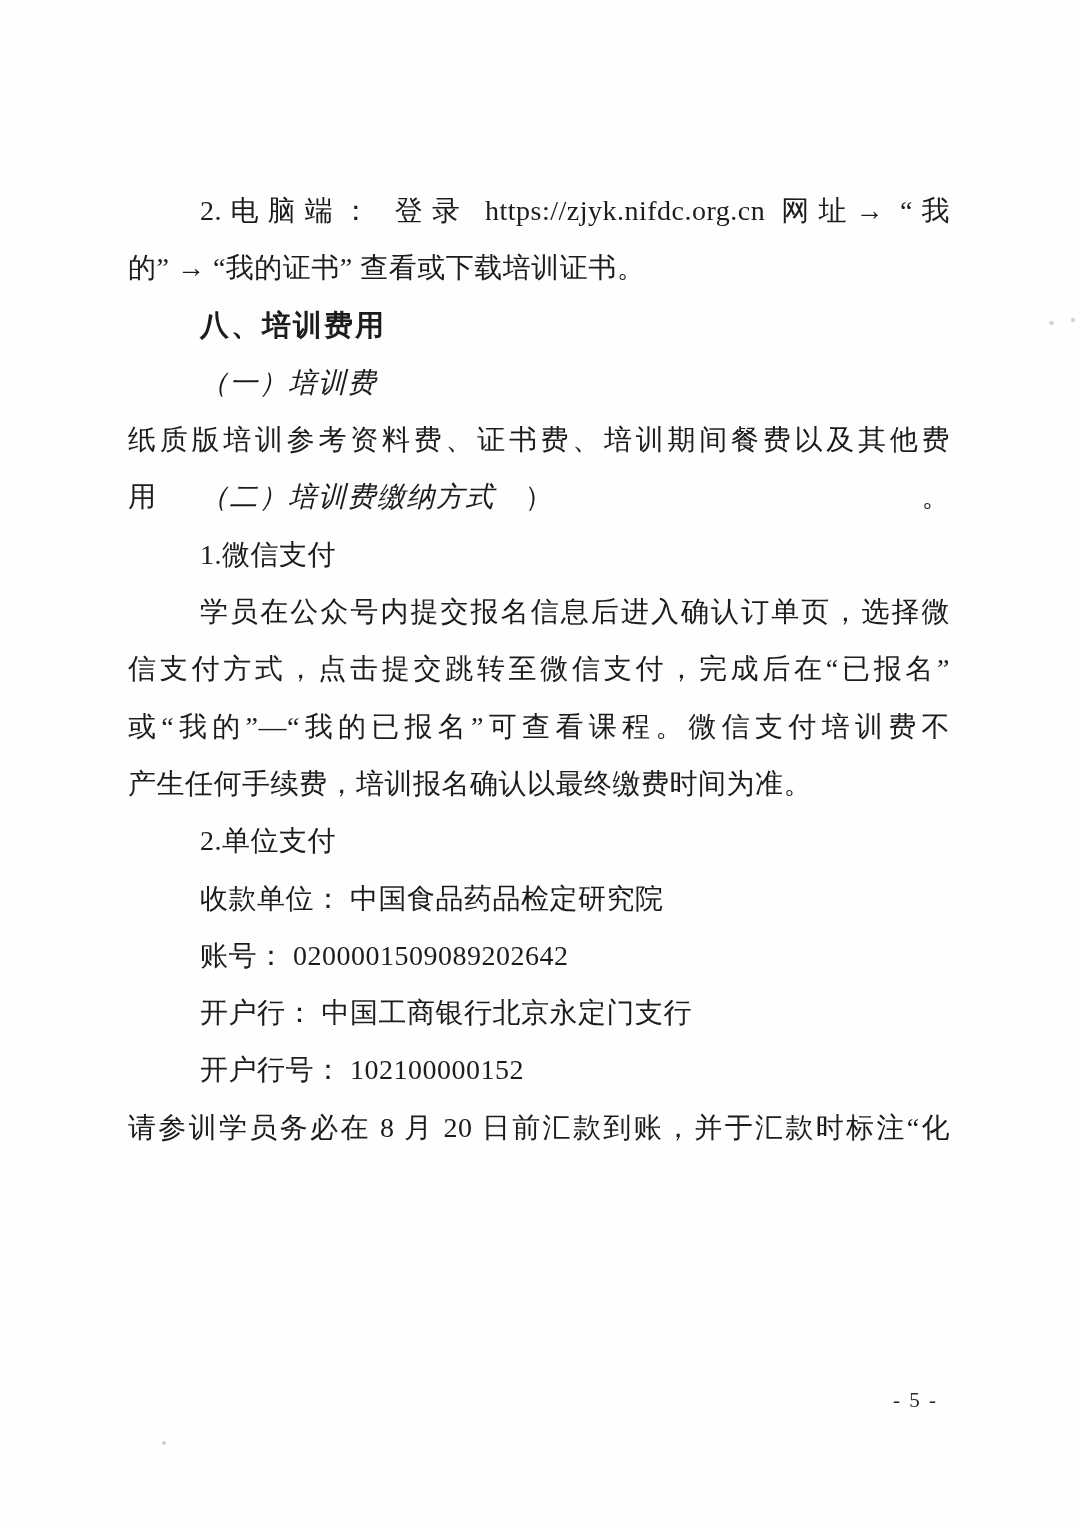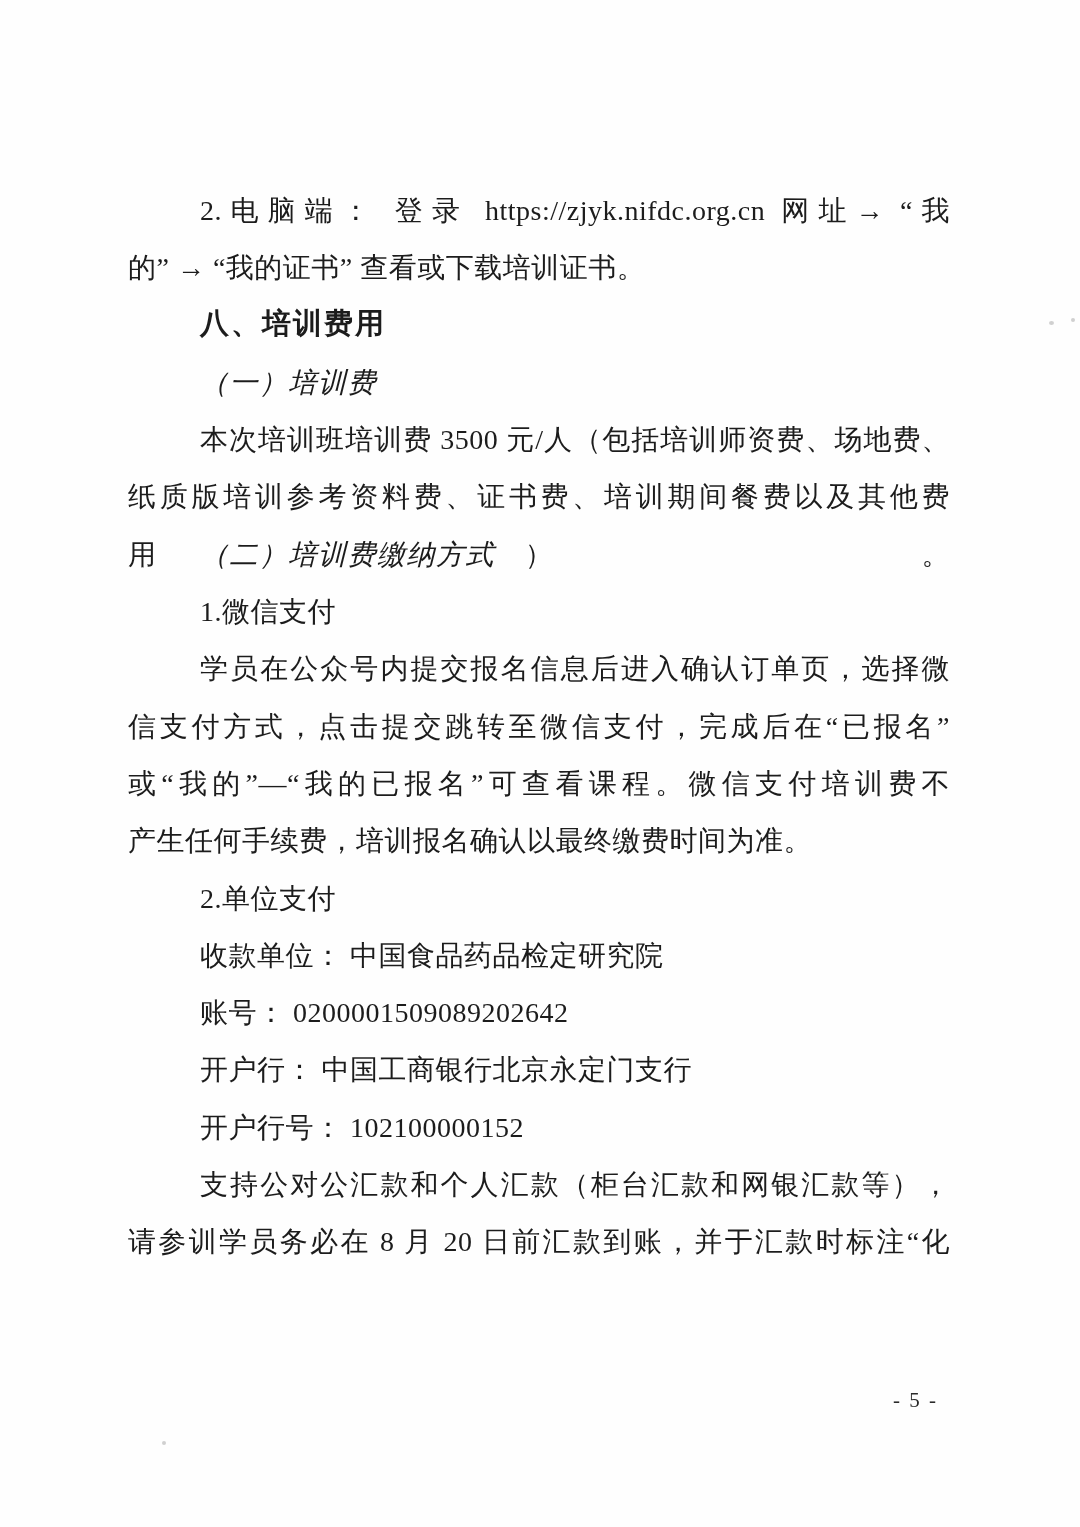--- a/index.html
+++ b/index.html
@@ -32,21 +32,21 @@
   }
   .indent { padding-left: 72px; }
   
   .j {
     white-space: normal;
     text-align: justify;
     text-align-last: justify;
   }
   .hd {
     font-weight: bold;
-    font-family: Liberation Mono, monospace;
+    font-family: Liberation Sans, sans-serif;
     font-size: 29px;
     letter-spacing: 2px;
   }
   .sub { letter-spacing: 1.5px; font-style: italic; }
   .pageno {
     position: absolute;
     left: 893px;
     top: 1388px;
     font-size: 21px;
     letter-spacing: 2px;
@@ -65,34 +65,32 @@
 </style>
 </head>
 <body>
 
 <div class="page">
   <main class="doc">
     <p class="ln indent j">2.电脑端： 登录 https://zjyk.nifdc.org.cn 网址→ “我</p>
     <p class="ln">的” → “我的证书” 查看或下载培训证书。</p>
     <p class="ln indent hd">八、培训费用</p>
     <p class="ln indent sub">（一）培训费</p>
-    <p class="ln indent j">本次培训班培训费 3500 元/人（包括培训师资费、场地费、</p>
     <p class="ln j">纸质版培训参考资料费、证书费、培训期间餐费以及其他费用）。</p>
     <p class="ln indent sub">（二）培训费缴纳方式</p>
     <p class="ln indent">1.微信支付</p>
     <p class="ln indent j">学员在公众号内提交报名信息后进入确认订单页，选择微</p>
     <p class="ln j">信支付方式，点击提交跳转至微信支付，完成后在“已报名”</p>
     <p class="ln j">或“我的”—“我的已报名”可查看课程。微信支付培训费不</p>
     <p class="ln">产生任何手续费，培训报名确认以最终缴费时间为准。</p>
     <p class="ln indent">2.单位支付</p>
     <p class="ln indent">收款单位： 中国食品药品检定研究院</p>
     <p class="ln indent">账号： 0200001509089202642</p>
     <p class="ln indent">开户行： 中国工商银行北京永定门支行</p>
     <p class="ln indent">开户行号： 102100000152</p>
-    <p class="ln indent j">支持公对公汇款和个人汇款（柜台汇款和网银汇款等），</p>
     <p class="ln j">请参训学员务必在 8 月 20 日前汇款到账，并于汇款时标注“化</p>
   </main>
 
   <div class="pageno">- 5 -</div>
 
   <span class="speck s1"></span>
   <span class="speck s2"></span>
   <span class="speck s3"></span>
 </div>
 

